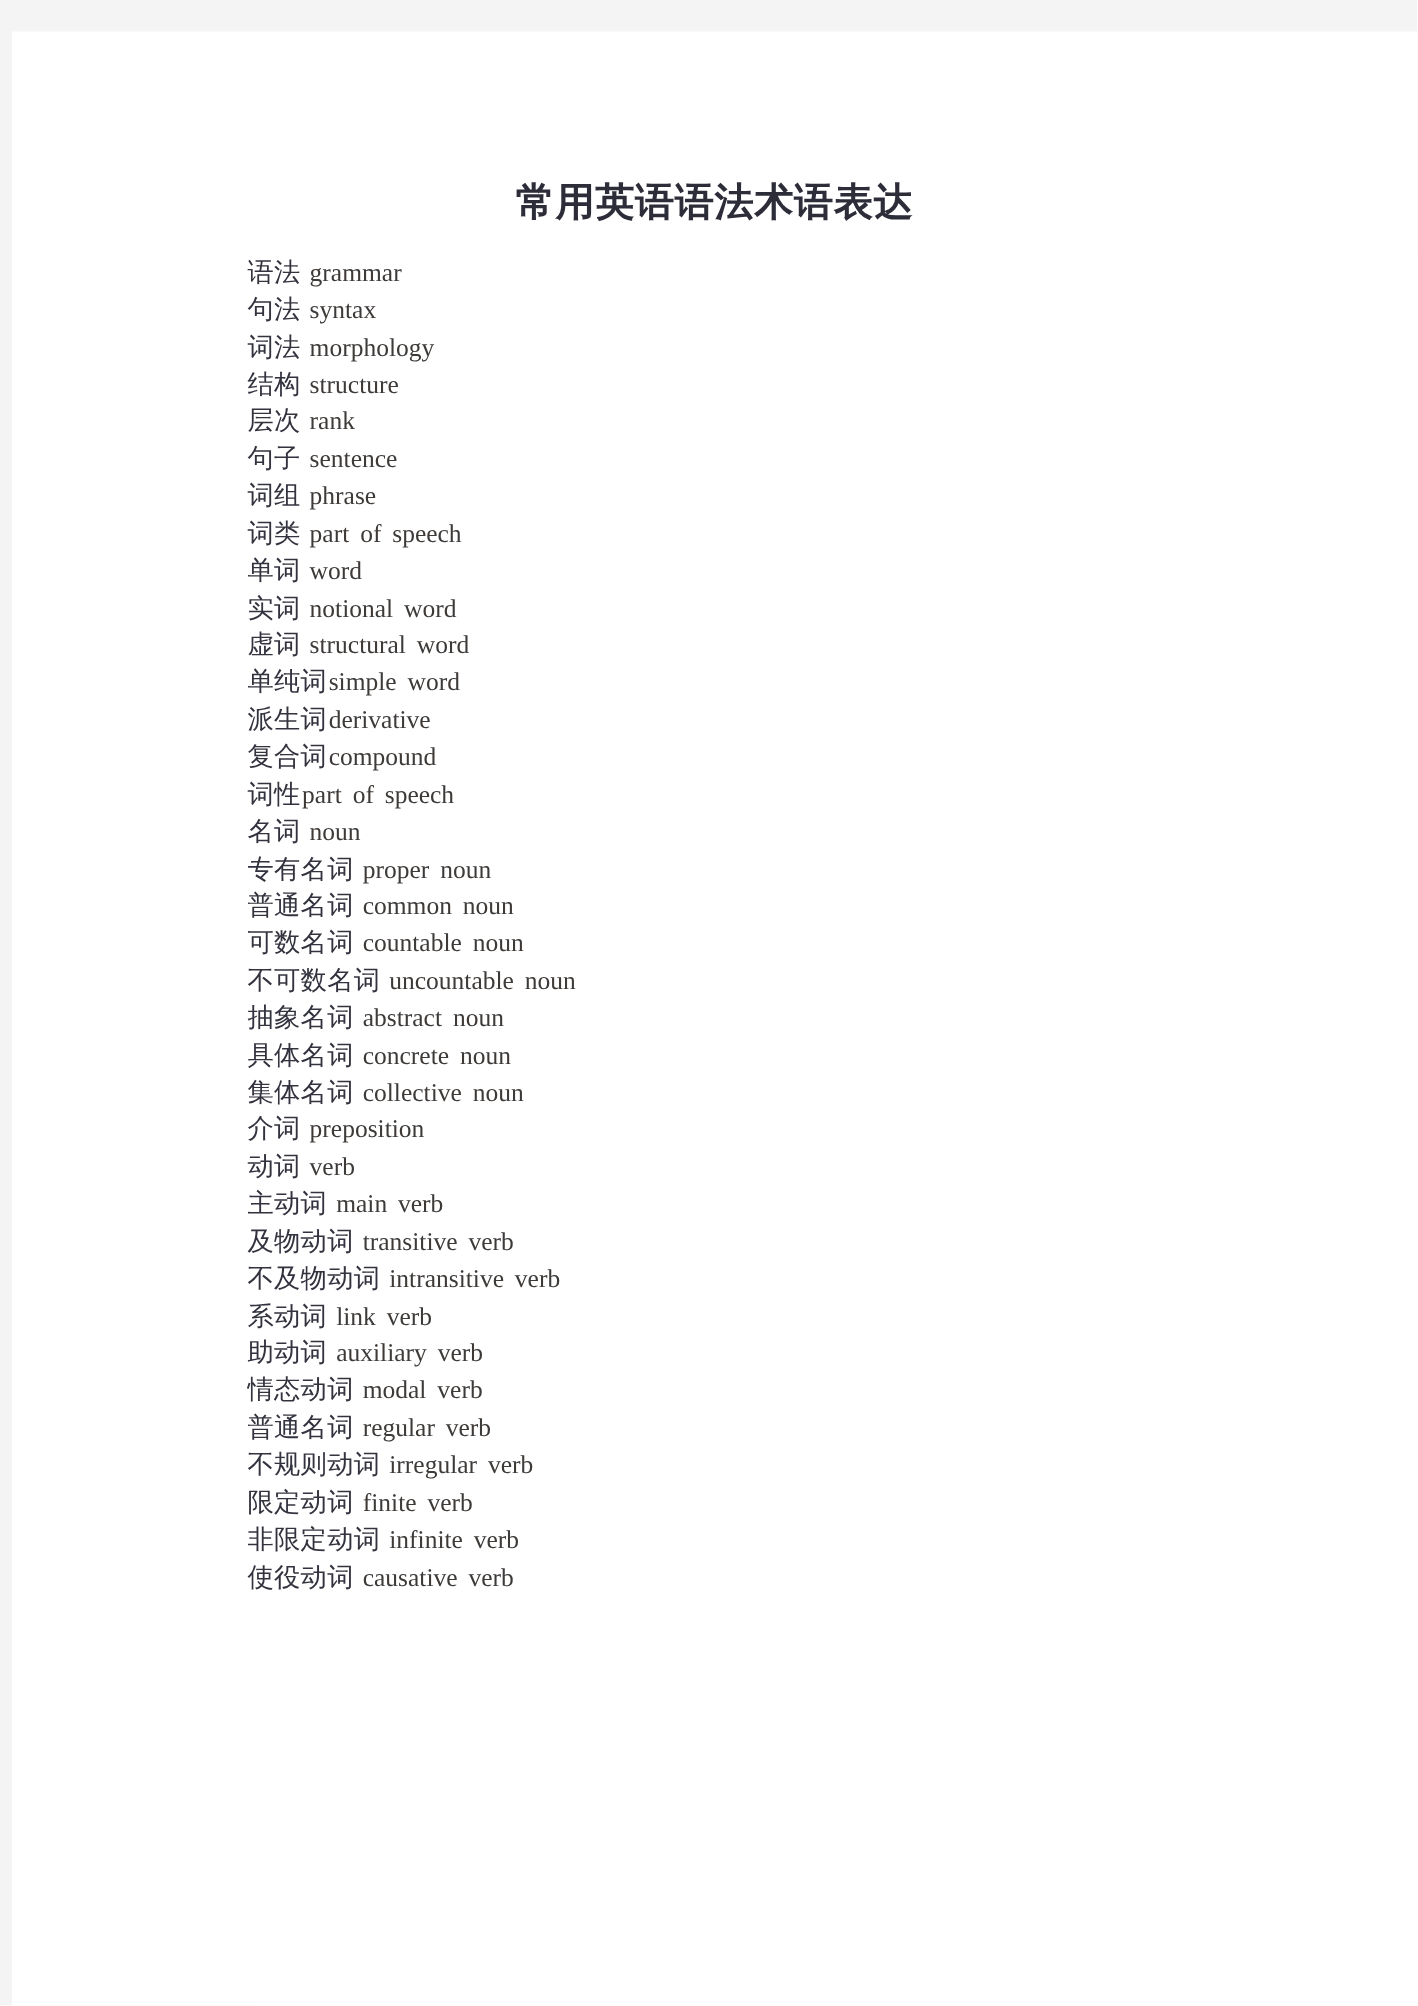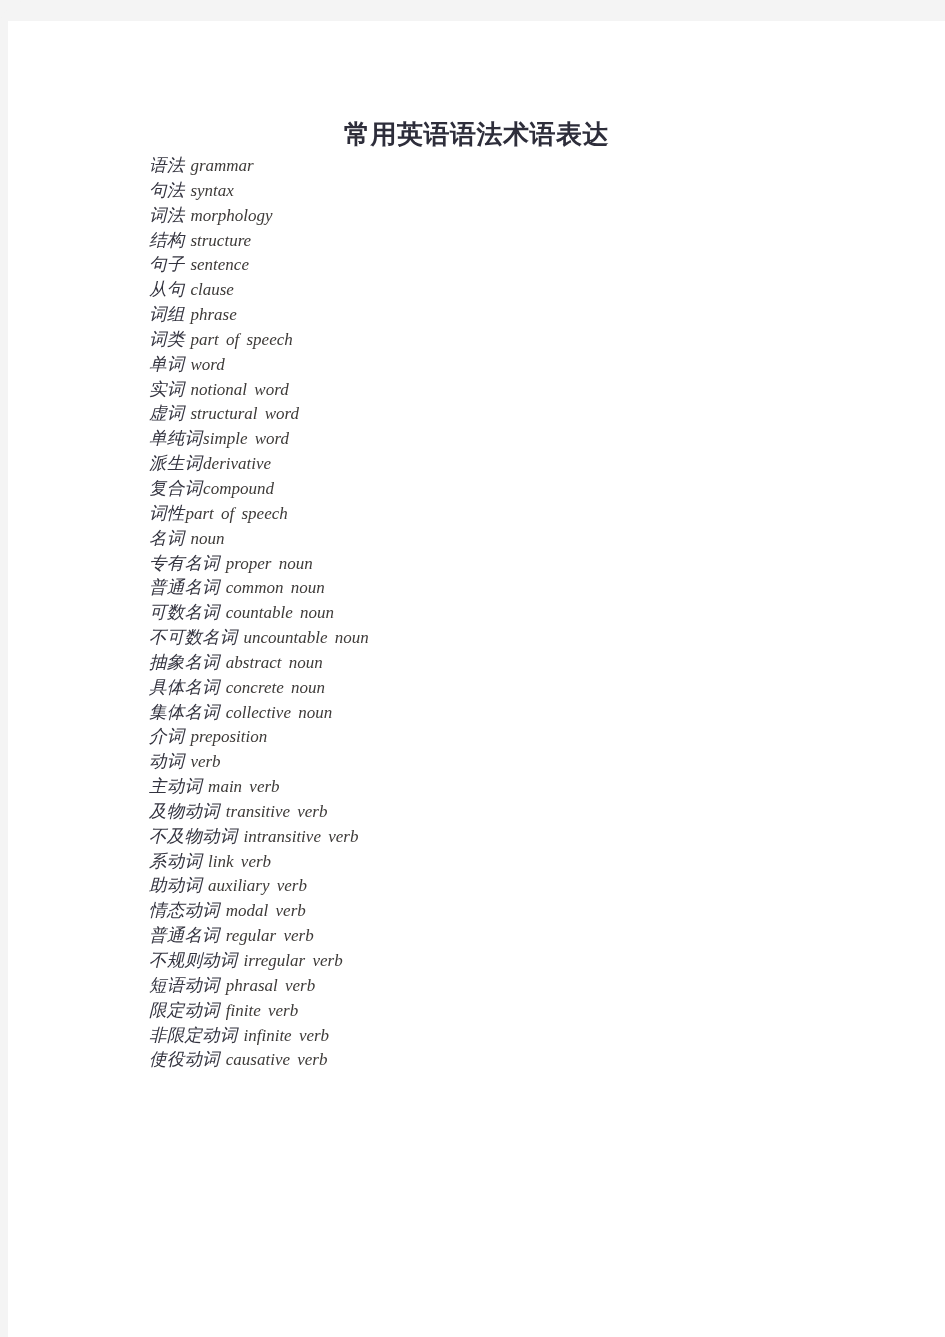--- a/index.html
+++ b/index.html
@@ -44,24 +44,23 @@
     color: #2d2d3a;
     letter-spacing: 0.5px;
     white-space: nowrap;
   }
 
   #term-list {
     position: absolute;
     left: 141px;
     top: 132px;
     width: 700px;
-    margin: 0;
+    margin: 16px;
     padding: 0;
     list-style: none;
-    font-style: italic;
   }
 
   .term-row {
     font-size: 17.5px;
     line-height: 24.85px;
     height: 24.85px;
     color: #3a3a46;
     white-space: nowrap;
   }
 
@@ -90,22 +89,22 @@
 
   <div id="sheet">
 
     <h1 id="doc-title">常用英语语法术语表达</h1>
 
     <ul id="term-list">
         <li class="term-row"><span class="term-zh">语法</span><span class="term-en">grammar</span></li>
         <li class="term-row"><span class="term-zh">句法</span><span class="term-en">syntax</span></li>
         <li class="term-row"><span class="term-zh">词法</span><span class="term-en">morphology</span></li>
         <li class="term-row"><span class="term-zh">结构</span><span class="term-en">structure</span></li>
+        <li class="term-row"><span class="term-zh">层次</span><span class="term-en">rank</span></li>
         <li class="term-row"><span class="term-zh">句子</span><span class="term-en">sentence</span></li>
-        <li class="term-row"><span class="term-zh">从句</span><span class="term-en">clause</span></li>
         <li class="term-row"><span class="term-zh">词组</span><span class="term-en">phrase</span></li>
         <li class="term-row"><span class="term-zh">词类</span><span class="term-en">part of speech</span></li>
         <li class="term-row"><span class="term-zh">单词</span><span class="term-en">word</span></li>
         <li class="term-row"><span class="term-zh">实词</span><span class="term-en">notional word</span></li>
         <li class="term-row"><span class="term-zh">虚词</span><span class="term-en">structural word</span></li>
         <li class="term-row tight"><span class="term-zh">单纯词</span><span class="term-en">simple word</span></li>
         <li class="term-row tight"><span class="term-zh">派生词</span><span class="term-en">derivative</span></li>
         <li class="term-row tight"><span class="term-zh">复合词</span><span class="term-en">compound</span></li>
         <li class="term-row tight"><span class="term-zh">词性</span><span class="term-en">part of speech</span></li>
         <li class="term-row"><span class="term-zh">名词</span><span class="term-en">noun</span></li>
@@ -119,21 +118,20 @@
         <li class="term-row"><span class="term-zh">介词</span><span class="term-en">preposition</span></li>
         <li class="term-row"><span class="term-zh">动词</span><span class="term-en">verb</span></li>
         <li class="term-row"><span class="term-zh">主动词</span><span class="term-en">main verb</span></li>
         <li class="term-row"><span class="term-zh">及物动词</span><span class="term-en">transitive verb</span></li>
         <li class="term-row"><span class="term-zh">不及物动词</span><span class="term-en">intransitive verb</span></li>
         <li class="term-row"><span class="term-zh">系动词</span><span class="term-en">link verb</span></li>
         <li class="term-row"><span class="term-zh">助动词</span><span class="term-en">auxiliary verb</span></li>
         <li class="term-row"><span class="term-zh">情态动词</span><span class="term-en">modal verb</span></li>
         <li class="term-row"><span class="term-zh">普通名词</span><span class="term-en">regular verb</span></li>
         <li class="term-row"><span class="term-zh">不规则动词</span><span class="term-en">irregular verb</span></li>
-        <li class="term-row"><span class="term-zh">短语动词</span><span class="term-en">phrasal verb</span></li>
         <li class="term-row"><span class="term-zh">限定动词</span><span class="term-en">finite verb</span></li>
         <li class="term-row"><span class="term-zh">非限定动词</span><span class="term-en">infinite verb</span></li>
         <li class="term-row"><span class="term-zh">使役动词</span><span class="term-en">causative verb</span></li>
       </ul>
 
   </div>
 
 </div>
 
 </body></html>

